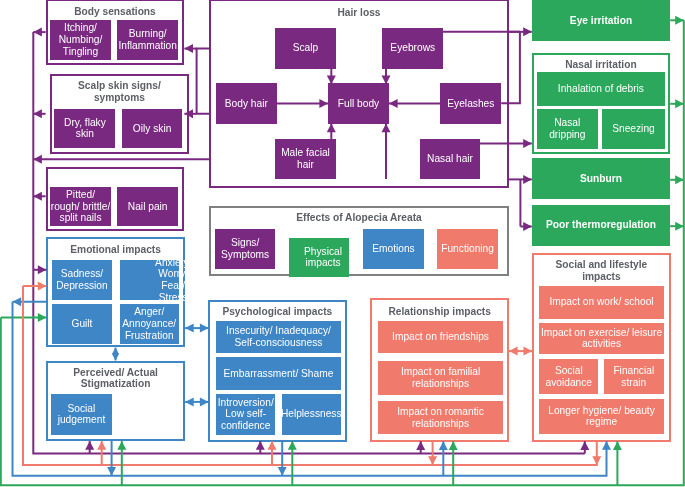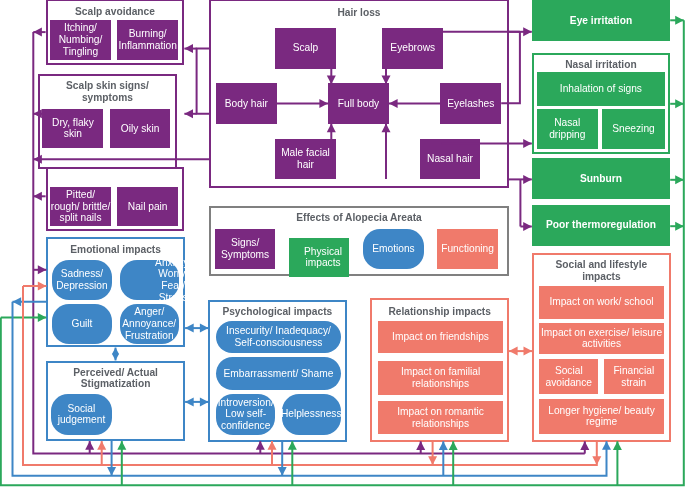--- a/index.html
+++ b/index.html
@@ -16,35 +16,35 @@
         font-size:10.2px;line-height:11.8px;}
   .cell.b{font-weight:bold;}
   svg.conn{position:absolute;left:0;top:0;width:685px;height:487px;}
   .p-b{border:2px solid #7A2980;}
   .g-b{border:2px solid #2BA85B;}
   .bl-b{border:2px solid #3E86C6;}
   .s-b{border:2px solid #F07A6B;}
   .gy-b{border:2px solid #808080;}
   .p-f{background:#7A2980;}
   .g-f{background:#2BA85B;}
-  .bl-f{background:#3E86C6;border-radius:17px;}
+  .bl-f{background:#3E86C6;}
   .s-f{background:#F07A6B;}
 </style>
 </head>
 <body>
 
 <div id="stage">
 
 <div class="grp p-b" style="left:45.6px;top:-0.6px;width:138.8px;height:65.4px;">
-  <div class="gtitle" style="left:-2.0px;top:2.6px;width:138.8px;height:16px;">Scalp avoidance</div>
+  <div class="gtitle" style="left:-2.0px;top:2.6px;width:138.8px;height:16px;">Body sensations</div>
   <div class="cell p-f" style="left:2.4px;top:18.9px;width:61.1px;height:39.4px;">Itching/<br>Numbing/<br>Tingling</div>
   <div class="cell p-f" style="left:69.7px;top:18.9px;width:60.8px;height:39.4px;">Burning/<br>Inflammation</div>
 </div>
 
-<div class="grp p-b" style="left:38px;top:73.7px;width:138.8px;height:95px;">
+<div class="grp p-b" style="left:50px;top:73.7px;width:138.8px;height:80px;">
   <div class="gtitle" style="left:6.0px;top:3.3px;width:122.80000000000001px;height:26px;">Scalp skin signs/<br>symptoms</div>
   <div class="cell p-f" style="left:2.4px;top:33.1px;width:61.1px;height:39.4px;">Dry, flaky<br>skin</div>
   <div class="cell p-f" style="left:69.7px;top:33.1px;width:60.8px;height:39.4px;">Oily skin</div>
 </div>
 
 <div class="grp p-b" style="left:45.6px;top:166.6px;width:138.8px;height:64.8px;">
   <div class="cell p-f" style="left:2.4px;top:18.2px;width:61.1px;height:39.6px;">Pitted/<br>rough/ brittle/<br>split nails</div>
   <div class="cell p-f" style="left:69.7px;top:18.2px;width:60.8px;height:39.6px;">Nail pain</div>
 </div>
 
@@ -56,21 +56,21 @@
   <div class="cell p-f" style="left:117.2px;top:81.7px;width:60.9px;height:40.7px;">Full body</div>
   <div class="cell p-f" style="left:229.6px;top:81.7px;width:60.7px;height:40.7px;text-align:right;">Eyelashes</div>
   <div class="cell p-f" style="left:64.2px;top:137.3px;width:60.8px;height:40.7px;">Male facial<br>hair</div>
   <div class="cell p-f" style="left:169.9px;top:137.3px;width:60.5px;height:40.7px;margin-left:39px;">Nasal hair</div>
 </div>
 
 <div class="cell g-f b" style="left:531.8px;top:0.3px;width:138.4px;height:40.6px;">Eye irritation</div>
 
 <div class="grp g-b" style="left:531.6999999999999px;top:53.0px;width:138.5px;height:100.9px;">
   <div class="gtitle" style="left:-2.0px;top:2.0px;width:138.5px;height:15px;">Nasal irritation</div>
-  <div class="cell g-f" style="left:2.9px;top:16.5px;width:128.6px;height:34.5px;">Inhalation of signs</div>
+  <div class="cell g-f" style="left:2.9px;top:16.5px;width:128.6px;height:34.5px;">Inhalation of debris</div>
   <div class="cell g-f" style="left:2.9px;top:54.0px;width:61.4px;height:40.3px;">Nasal<br>dripping</div>
   <div class="cell g-f" style="left:68.1px;top:54.0px;width:63.4px;height:40.3px;">Sneezing</div>
 </div>
 
 <div class="cell g-f b" style="left:531.8px;top:158.2px;width:138.4px;height:40.6px;">Sunburn</div>
 
 <div class="cell g-f b" style="left:531.8px;top:205.0px;width:138.4px;height:40.6px;">Poor thermoregulation</div>
 
 <div class="grp gy-b" style="left:208.9px;top:205.7px;width:300.2px;height:70.3px;">
   <div class="gtitle" style="left:-2.0px;top:2.3px;width:300.2px;height:16px;">Effects of Alopecia Areata</div>

